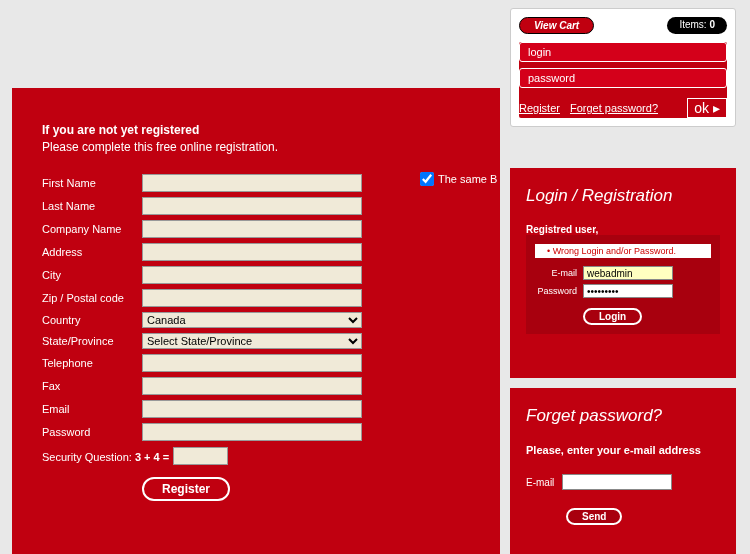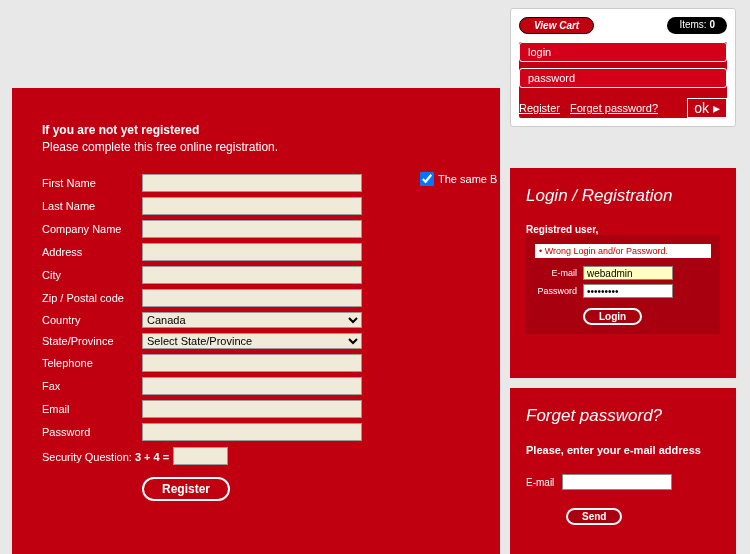--- a/index.html
+++ b/index.html
@@ -31,21 +31,21 @@
 .cart-links{display:flex;gap:10px;align-items:center;margin-top:4px}
 .cart-links a{color:#fff;font-size:11px;text-decoration:underline}
 .okb{margin-left:auto;background:transparent;border:1px solid #fff;border-radius:0;color:#fff;font-size:14px;padding:1px 6px;cursor:pointer}
 .panel{position:absolute;right:14px;width:226px;background:#c00010;padding:18px 16px;color:#fff}
 .p1{top:168px;height:210px}
 .p2{top:388px;height:166px}
 .ptitle{font-size:17px;font-style:italic;margin-bottom:18px}
 .pst{font-size:10px;font-weight:bold}
 .psb{font-size:9px;margin-bottom:10px}
 .pbox{border:1px solid #a8000e;background:#a8000e;padding:8px}
-.err{background:#fff;color:#c00;font-size:9px;padding:2px 4px;margin-bottom:8px}
+.err{background:#fff;color:#c00;font-size:9px;padding:2px 12px;margin-bottom:8px}
 .err::before{content:"• ";color:#c00}
 .prow{display:flex;align-items:center;margin-bottom:4px;gap:6px}
 .prow .pl{font-size:9px;width:42px;text-align:right}
 .prow input{width:90px;height:14px;font-size:10px;padding:0 3px;border:1px solid #888}
 .ylw{background:#ffffc0}
 .pbtn{margin-left:48px;margin-top:6px;padding:1px 14px;background:#a8000e;border:2px solid #fff;border-radius:10px;color:#fff;font-size:10px;font-weight:bold;cursor:pointer}
 .p2 .pst2{font-size:11px;font-weight:bold;margin-bottom:18px}
 .p2 .prow2{display:flex;align-items:center;gap:8px;margin-bottom:12px}
 .p2 .prow2 .pl2{font-size:10px}
 .p2 .prow2 input{width:110px;height:16px;border:1px solid #888}

